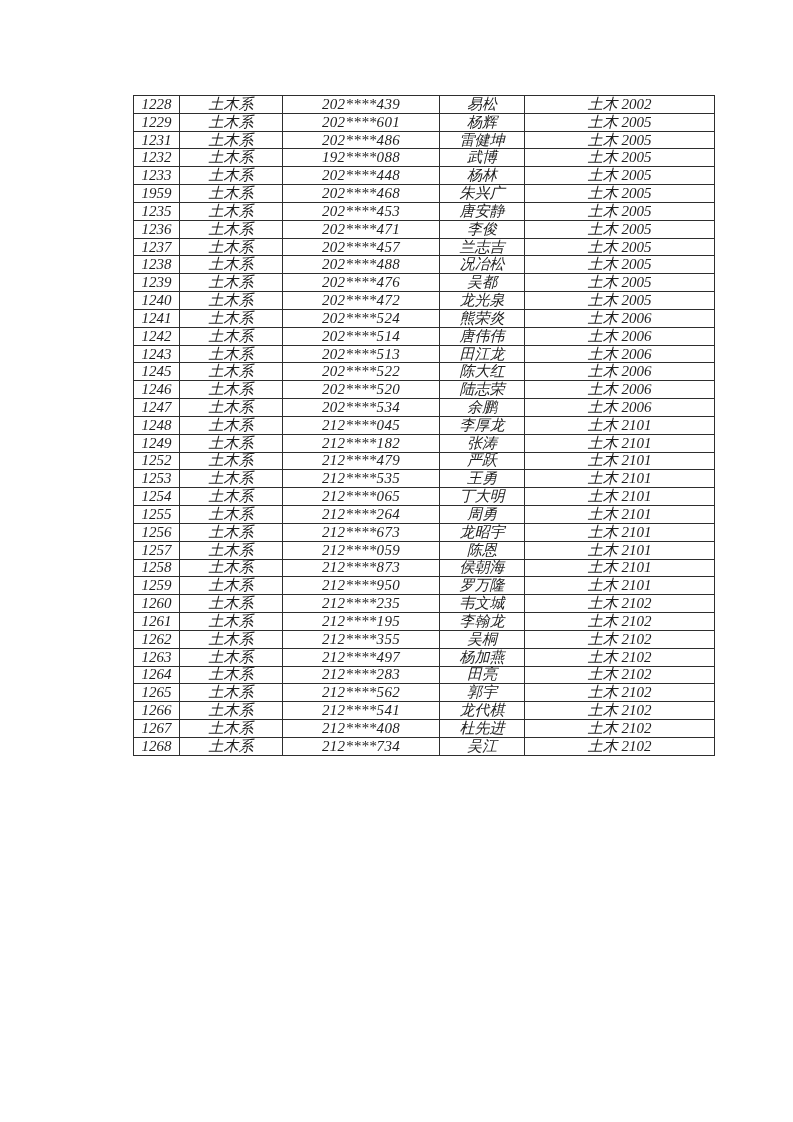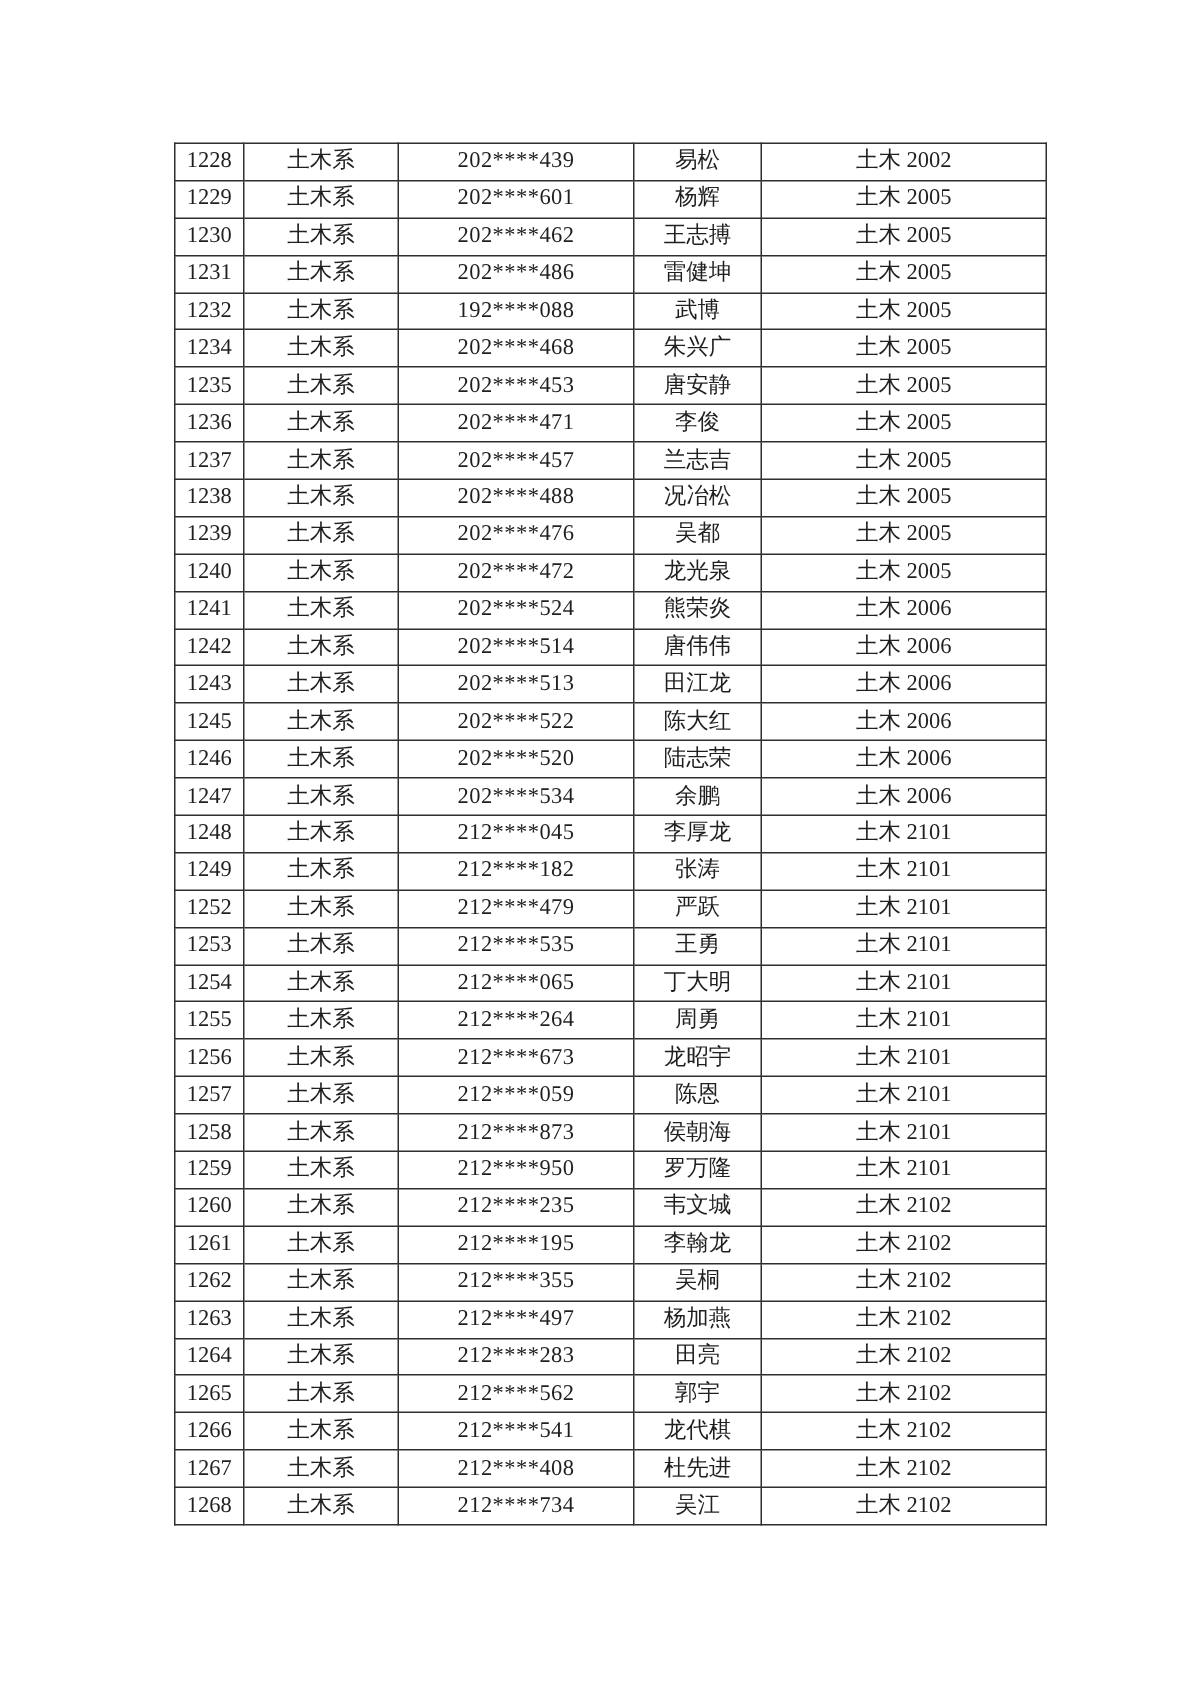--- a/index.html
+++ b/index.html
@@ -10,26 +10,27 @@
   .page {
     position: relative;
     width: 793px;
     height: 1122px;
     background: #ffffff;
     overflow: hidden;
     font-family: "Liberation Serif", "DejaVu Serif", serif;
   }
   table.roster {
     position: absolute;
-    left: 116px;
+    left: 133px;
     top: 95px;
     width: 581px;
-    height: 922px;
+    height: 661px;
     border-collapse: collapse;
     table-layout: fixed;
+    font-style: italic;
   }
   table.roster td {
     border: 1px solid #2e2e2e;
     border-top-width: 1.5px;
     border-bottom-width: 1.5px;
     padding: 0;
     text-align: center;
     vertical-align: middle;
     font-size: 15px;
     line-height: 1;
@@ -62,42 +63,42 @@
           <td class="cell-class-name">土木 2002</td>
         </tr>
         <tr>
           <td class="cell-serial">1229</td>
           <td class="cell-department">土木系</td>
           <td class="cell-student-id">202****601</td>
           <td class="cell-name">杨辉</td>
           <td class="cell-class-name">土木 2005</td>
         </tr>
         <tr>
-          <td class="cell-serial">1230</td>
-          <td class="cell-department">土木系</td>
-          <td class="cell-student-id">202****462</td>
-          <td class="cell-name">王志搏</td>
-          <td class="cell-class-name">土木 2005</td>
-        </tr>
-        <tr>
           <td class="cell-serial">1231</td>
           <td class="cell-department">土木系</td>
           <td class="cell-student-id">202****486</td>
           <td class="cell-name">雷健坤</td>
           <td class="cell-class-name">土木 2005</td>
         </tr>
         <tr>
           <td class="cell-serial">1232</td>
           <td class="cell-department">土木系</td>
           <td class="cell-student-id">192****088</td>
           <td class="cell-name">武博</td>
           <td class="cell-class-name">土木 2005</td>
         </tr>
         <tr>
-          <td class="cell-serial">1234</td>
+          <td class="cell-serial">1233</td>
+          <td class="cell-department">土木系</td>
+          <td class="cell-student-id">202****448</td>
+          <td class="cell-name">杨林</td>
+          <td class="cell-class-name">土木 2005</td>
+        </tr>
+        <tr>
+          <td class="cell-serial">1959</td>
           <td class="cell-department">土木系</td>
           <td class="cell-student-id">202****468</td>
           <td class="cell-name">朱兴广</td>
           <td class="cell-class-name">土木 2005</td>
         </tr>
         <tr>
           <td class="cell-serial">1235</td>
           <td class="cell-department">土木系</td>
           <td class="cell-student-id">202****453</td>
           <td class="cell-name">唐安静</td>

